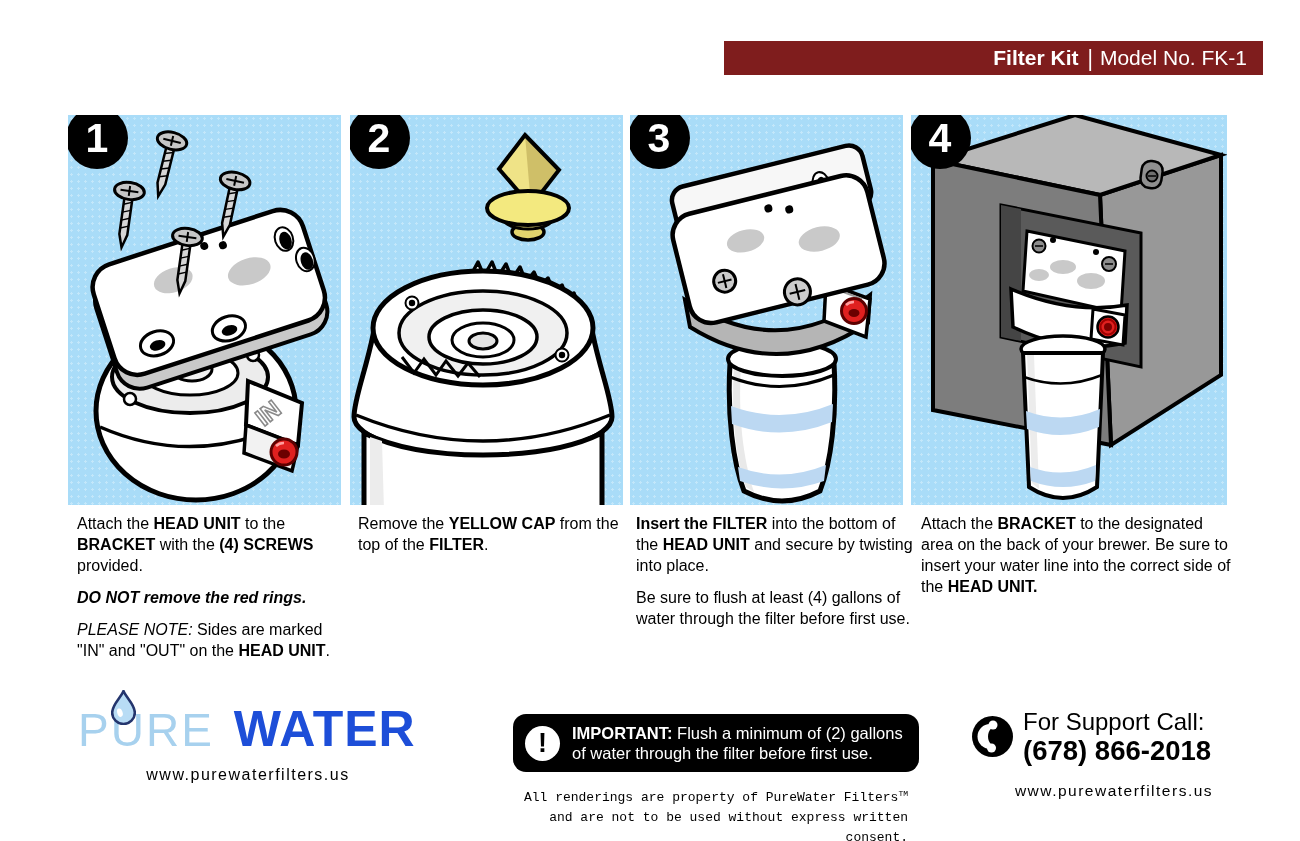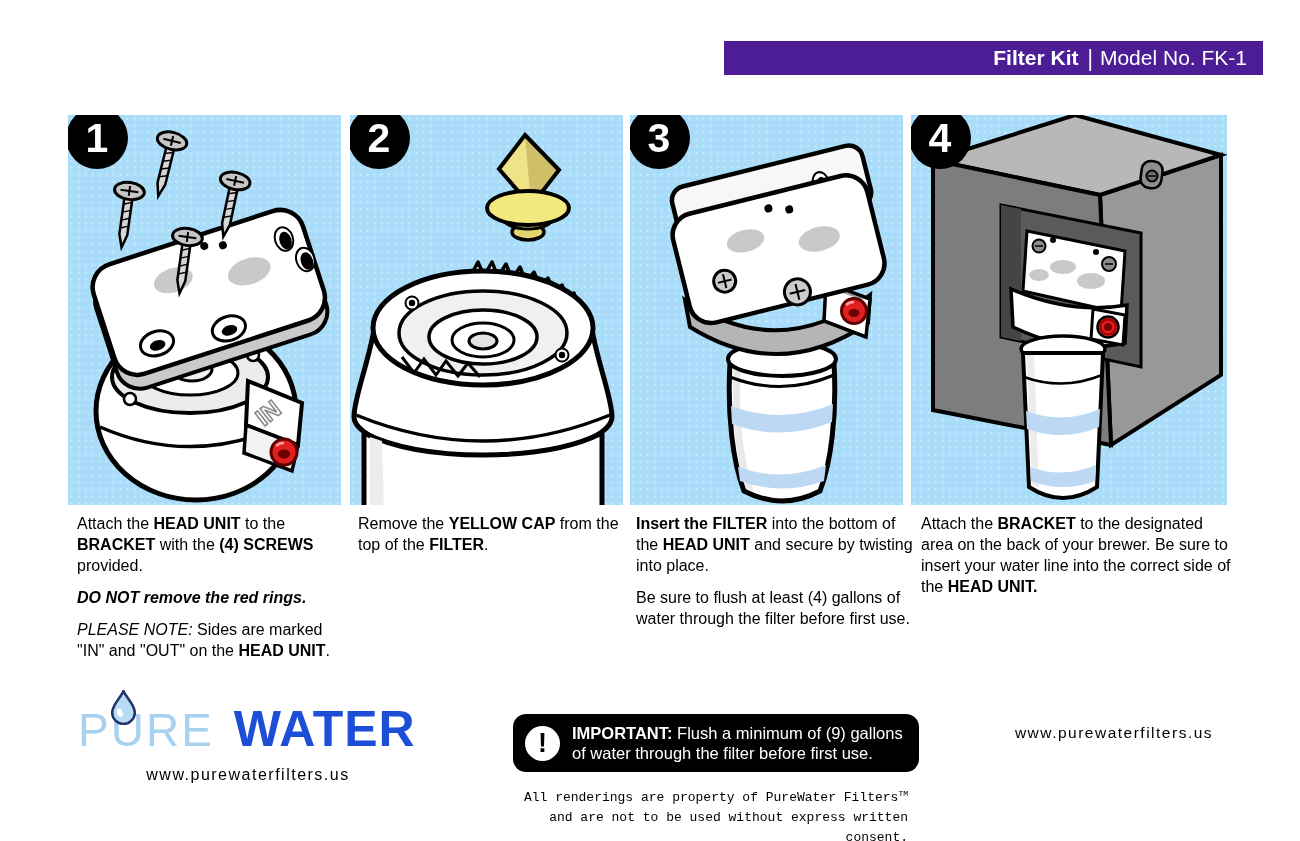--- a/index.html
+++ b/index.html
@@ -3,21 +3,21 @@
 <meta charset="utf-8">
 <style>
   html,body{margin:0;padding:0;background:#fff;}
   body{width:1300px;height:841px;position:relative;overflow:hidden;
        font-family:"Liberation Sans","DejaVu Sans",sans-serif;color:#000;}
   .sheet{position:absolute;inset:0;}
   .b{font-weight:bold;}
   .i{font-style:italic;}
 
   
-  .banner{position:absolute;left:724px;top:41px;width:539px;height:34px;background:#4c1d95;
+  .banner{position:absolute;left:724px;top:41px;width:539px;height:34px;background:#7f1d1d;
           color:#fff;display:flex;align-items:center;justify-content:flex-end;
           padding-right:16px;box-sizing:border-box;font-size:21px;}
   .banner .sep{font-weight:300;margin:0 7px 0 9px;transform:scaleY(1.15);}
 
   
   .panel{position:absolute;top:115px;height:390px;background-color:#a9dcf8;
          background-image:radial-gradient(rgba(255,255,255,.30) 1px,transparent 1.2px);
          background-size:7px 7px;overflow:hidden;}
   .panel svg{position:absolute;left:0;top:0;}
   .badge{position:absolute;width:62px;height:62px;border-radius:50%;background:#000;color:#fff;
@@ -284,25 +284,38 @@
               <path d="M12 1 C15 8 23 14 23 22 A11 11 0 1 1 1 22 C1 14 9 8 12 1 Z" fill="#b8dcf5" stroke="#24356d" stroke-width="2.5"></path>
               <ellipse cx="8.5" cy="22" rx="2.6" ry="4.2" fill="#fff" transform="rotate(-18 8.5 22)"></ellipse>
             </svg></span><span class="lp">RE</span></span><span class="logo-water">WATER</span>
     </div>
     <div class="logo-site">www.purewaterfilters.us</div>
   </div>
 
   <div class="important">
     <div class="excl">!</div>
     <div class="txt">
-      <span class="b">IMPORTANT:</span><span> Flush a minimum of (9) gallons of water through the filter before first use.</span>
+      <span class="b">IMPORTANT:</span><span> Flush a minimum of (2) gallons of water through the filter before first use.</span>
     </div>
   </div>
   <div class="disclaimer">
     <div><span>All renderings are property of PureWater Filters</span><sup>TM</sup></div>
     <div>and are not to be used without express written consent.</div>
   </div>
 
   <div class="support">
+    <div class="support-row">
+      <svg class="phone-ic" width="41" height="41" viewBox="0 0 41 41">
+        <circle cx="20.5" cy="20.5" r="20.5" fill="#000"></circle>
+        <circle cx="18" cy="20.5" r="12.5" fill="#fff"></circle>
+        <circle cx="27.5" cy="20.5" r="11.5" fill="#000"></circle>
+        <circle cx="21" cy="9" r="4.5" fill="#fff"></circle>
+        <circle cx="19.5" cy="32" r="4.5" fill="#fff"></circle>
+      </svg>
+      <div>
+        <div class="support-call">For Support Call:</div>
+        <div class="support-phone">(678) 866-2018</div>
+      </div>
+    </div>
     <div class="support-site">www.purewaterfilters.us</div>
   </div>
 
 </div>
 
 </body></html>

